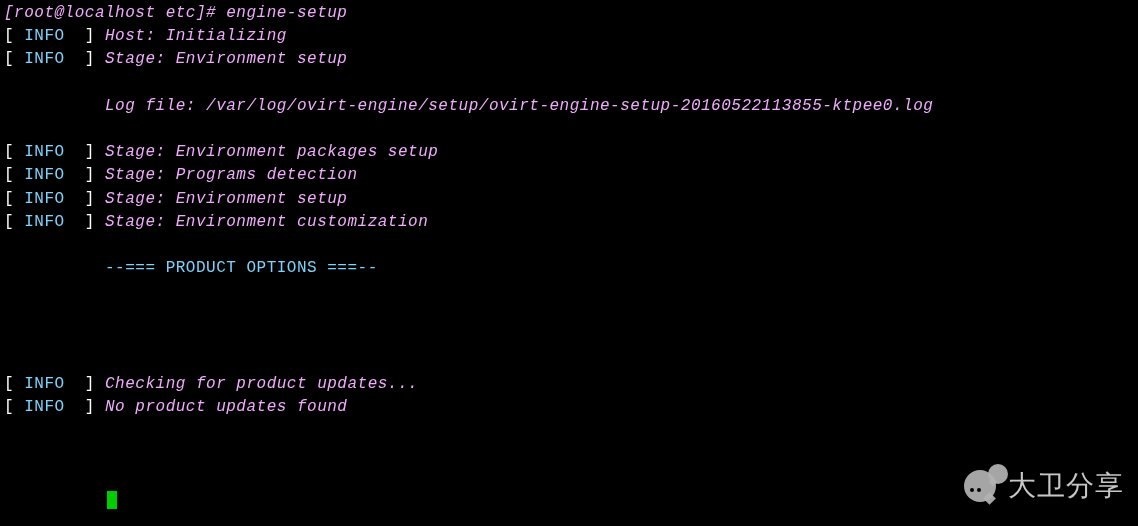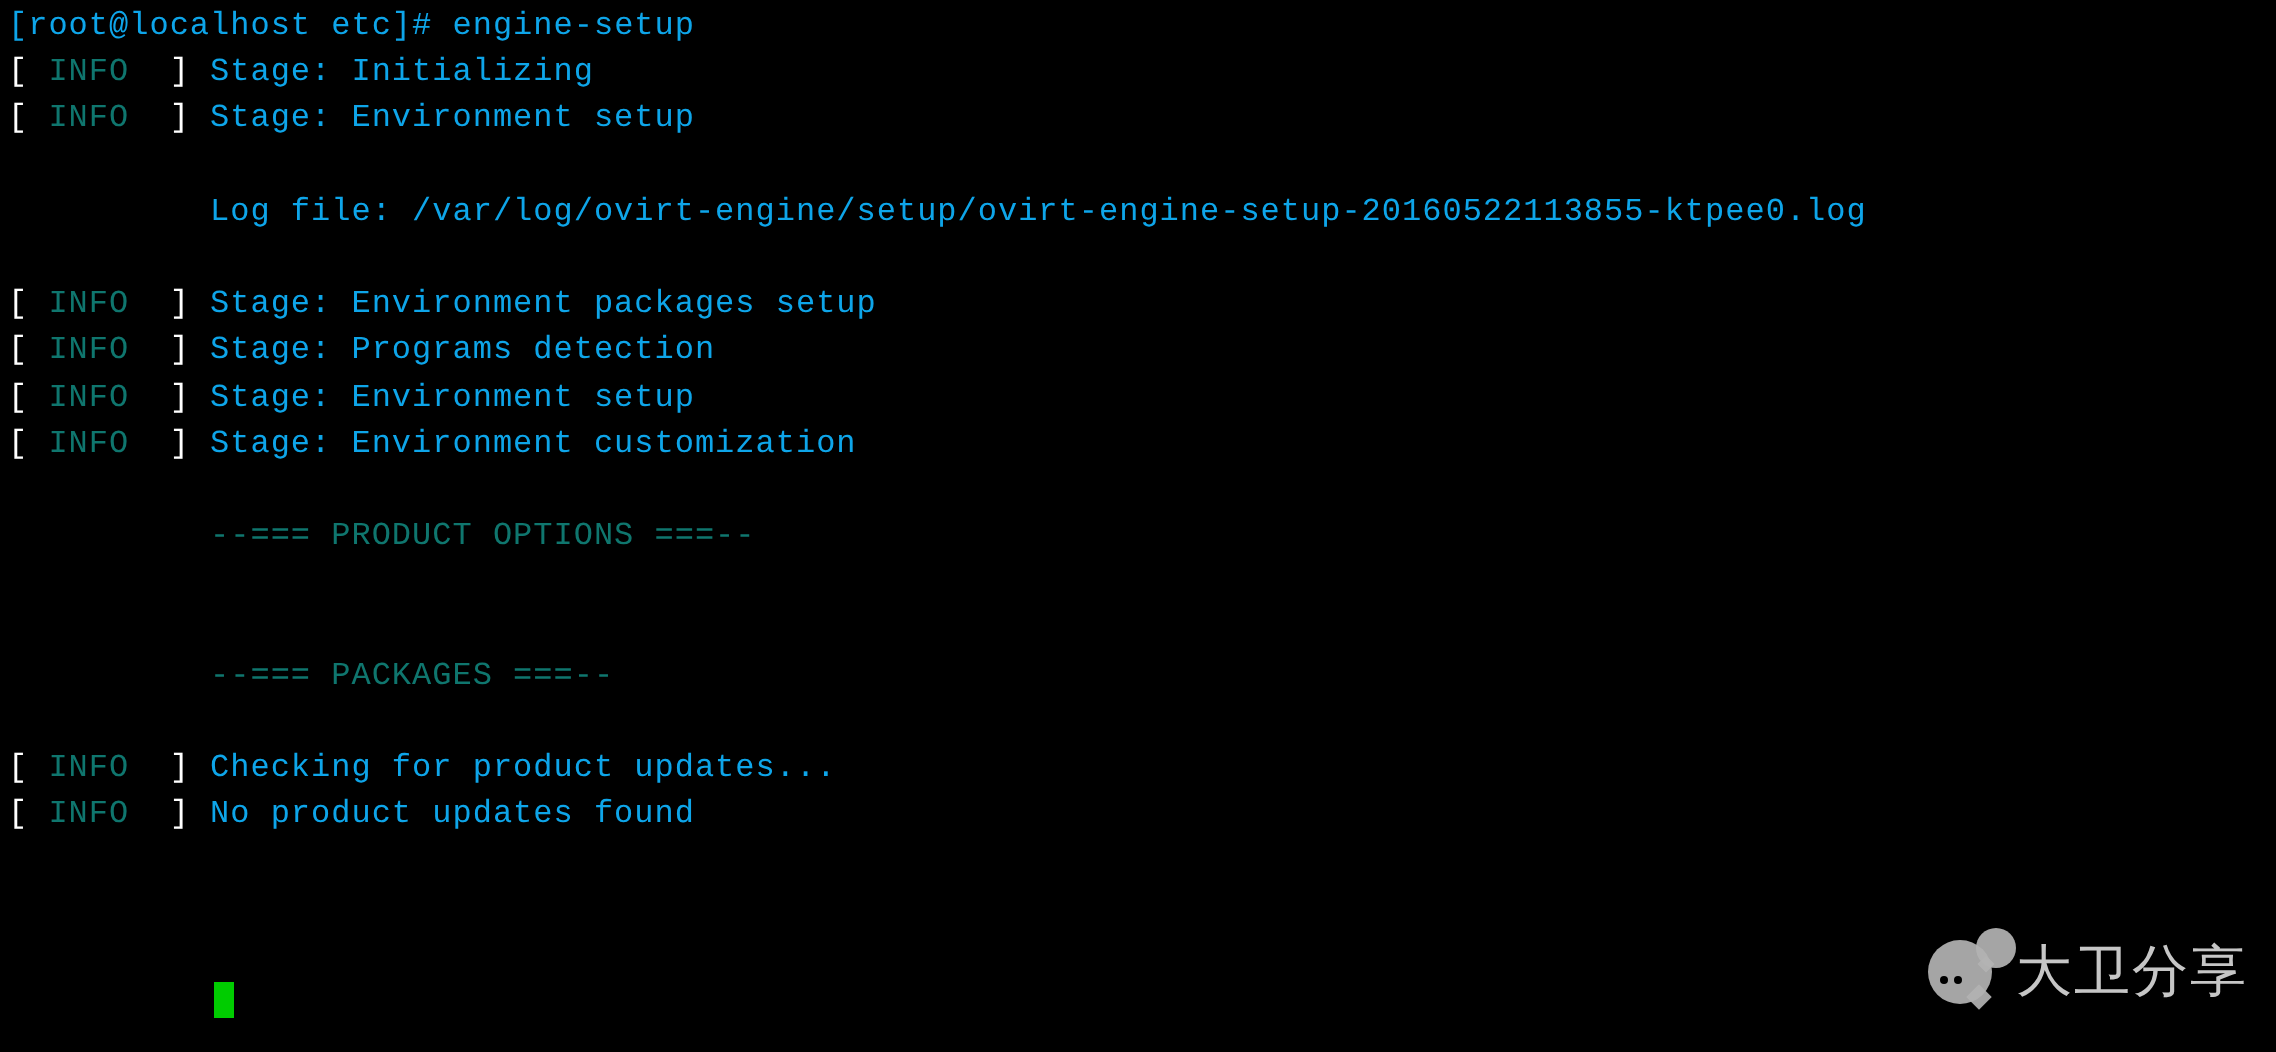--- a/index.html
+++ b/index.html
@@ -17,22 +17,22 @@
       width: 1138px;
       height: 526px;
       overflow: hidden;
       position: relative;
       padding: 2px 4px;
     }
     .line {
       white-space: pre;
       display: block;
     }
-    .green { color: #0f766e; font-family: Liberation Mono, monospace; }
-    .white { color: #0ea5e9; }
+    .green { color: #7dd3fc; font-family: Liberation Mono, monospace; }
+    .white { color: #f0abfc; font-style: italic; }
     .bracket { color: #ffffff; }
     .indent { display: inline-block; }
     .cursor {
       display: inline-block;
       width: 10px;
       height: 18px;
       background: #00cc00;
       vertical-align: text-bottom;
       margin-left: 2px;
     }
@@ -104,21 +104,21 @@
       height: 4px;
       border-radius: 50%;
       background: #000;
     }
   </style>
 </head>
 <body>
 
 <span class="line"><span class="white">[root@localhost etc]#</span> <span class="white">engine-setup</span></span>
 
-<span class="line"><span class="bracket">[ </span><span class="green">INFO</span><span class="bracket">  ] </span><span class="white">Stage: Initializing</span></span>
+<span class="line"><span class="bracket">[ </span><span class="green">INFO</span><span class="bracket">  ] </span><span class="white">Host: Initializing</span></span>
 
 <span class="line"><span class="bracket">[ </span><span class="green">INFO</span><span class="bracket">  ] </span><span class="white">Stage: Environment setup</span></span>
 
 <span class="line"><span class="indent">          </span></span>
 
 <span class="line"><span class="indent">          </span><span class="white">Log file: /var/log/ovirt-engine/setup/ovirt-engine-setup-20160522113855-ktpee0.log</span></span>
 
 <span class="line"><span class="indent">          </span></span>
 
 <span class="line"><span class="bracket">[ </span><span class="green">INFO</span><span class="bracket">  ] </span><span class="white">Stage: Environment packages setup</span></span>
@@ -129,21 +129,21 @@
 
 <span class="line"><span class="bracket">[ </span><span class="green">INFO</span><span class="bracket">  ] </span><span class="white">Stage: Environment customization</span></span>
 
 <span class="line"> </span>
 
 <span class="line"><span class="indent">          </span><span class="green">--=== PRODUCT OPTIONS ===--</span></span>
 
 <span class="line"> </span>
 <span class="line"> </span>
 
-<span class="line"><span class="indent">          </span><span class="green">--=== PACKAGES ===--</span></span>
+<span class="line"><span class="indent">          </span></span>
 
 <span class="line"> </span>
 
 <span class="line"><span class="bracket">[ </span><span class="green">INFO</span><span class="bracket">  ] </span><span class="white">Checking for product updates...</span></span>
 
 <span class="line"><span class="bracket">[ </span><span class="green">INFO</span><span class="bracket">  ] </span><span class="white">No product updates found</span></span>
 
 <span class="line"> </span>
 
 <span class="line"><span class="indent">          </span></span>

